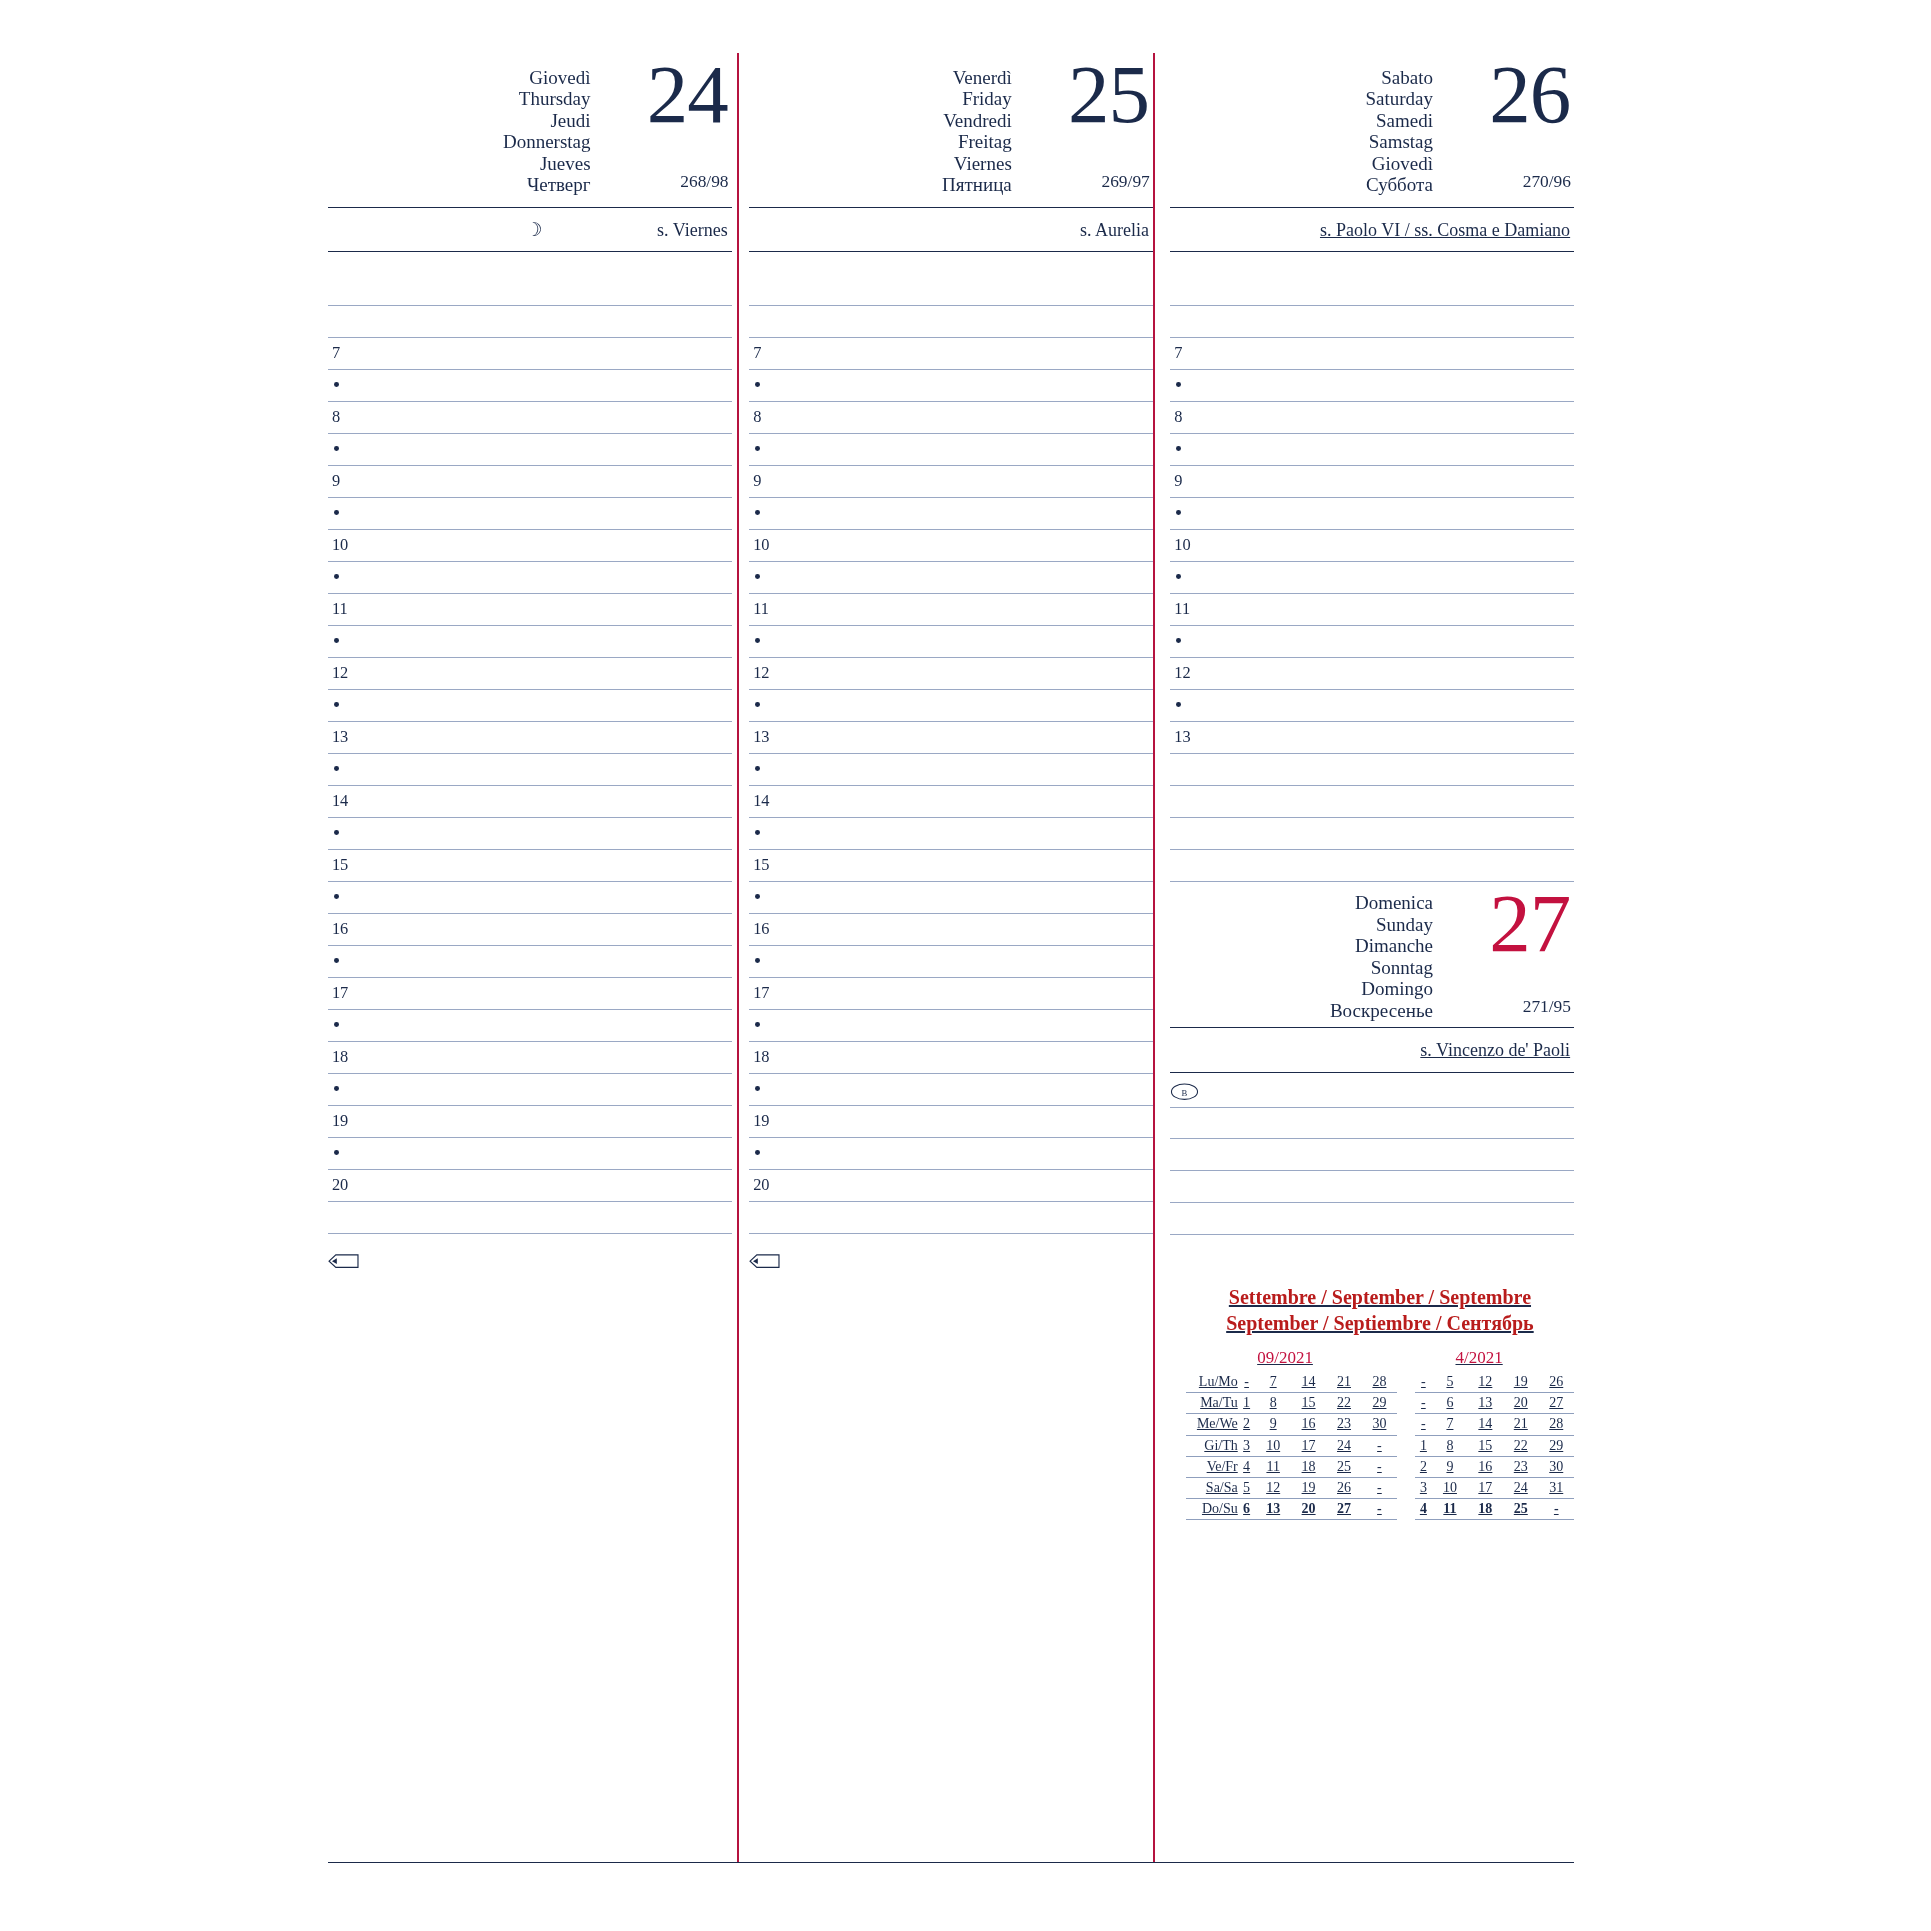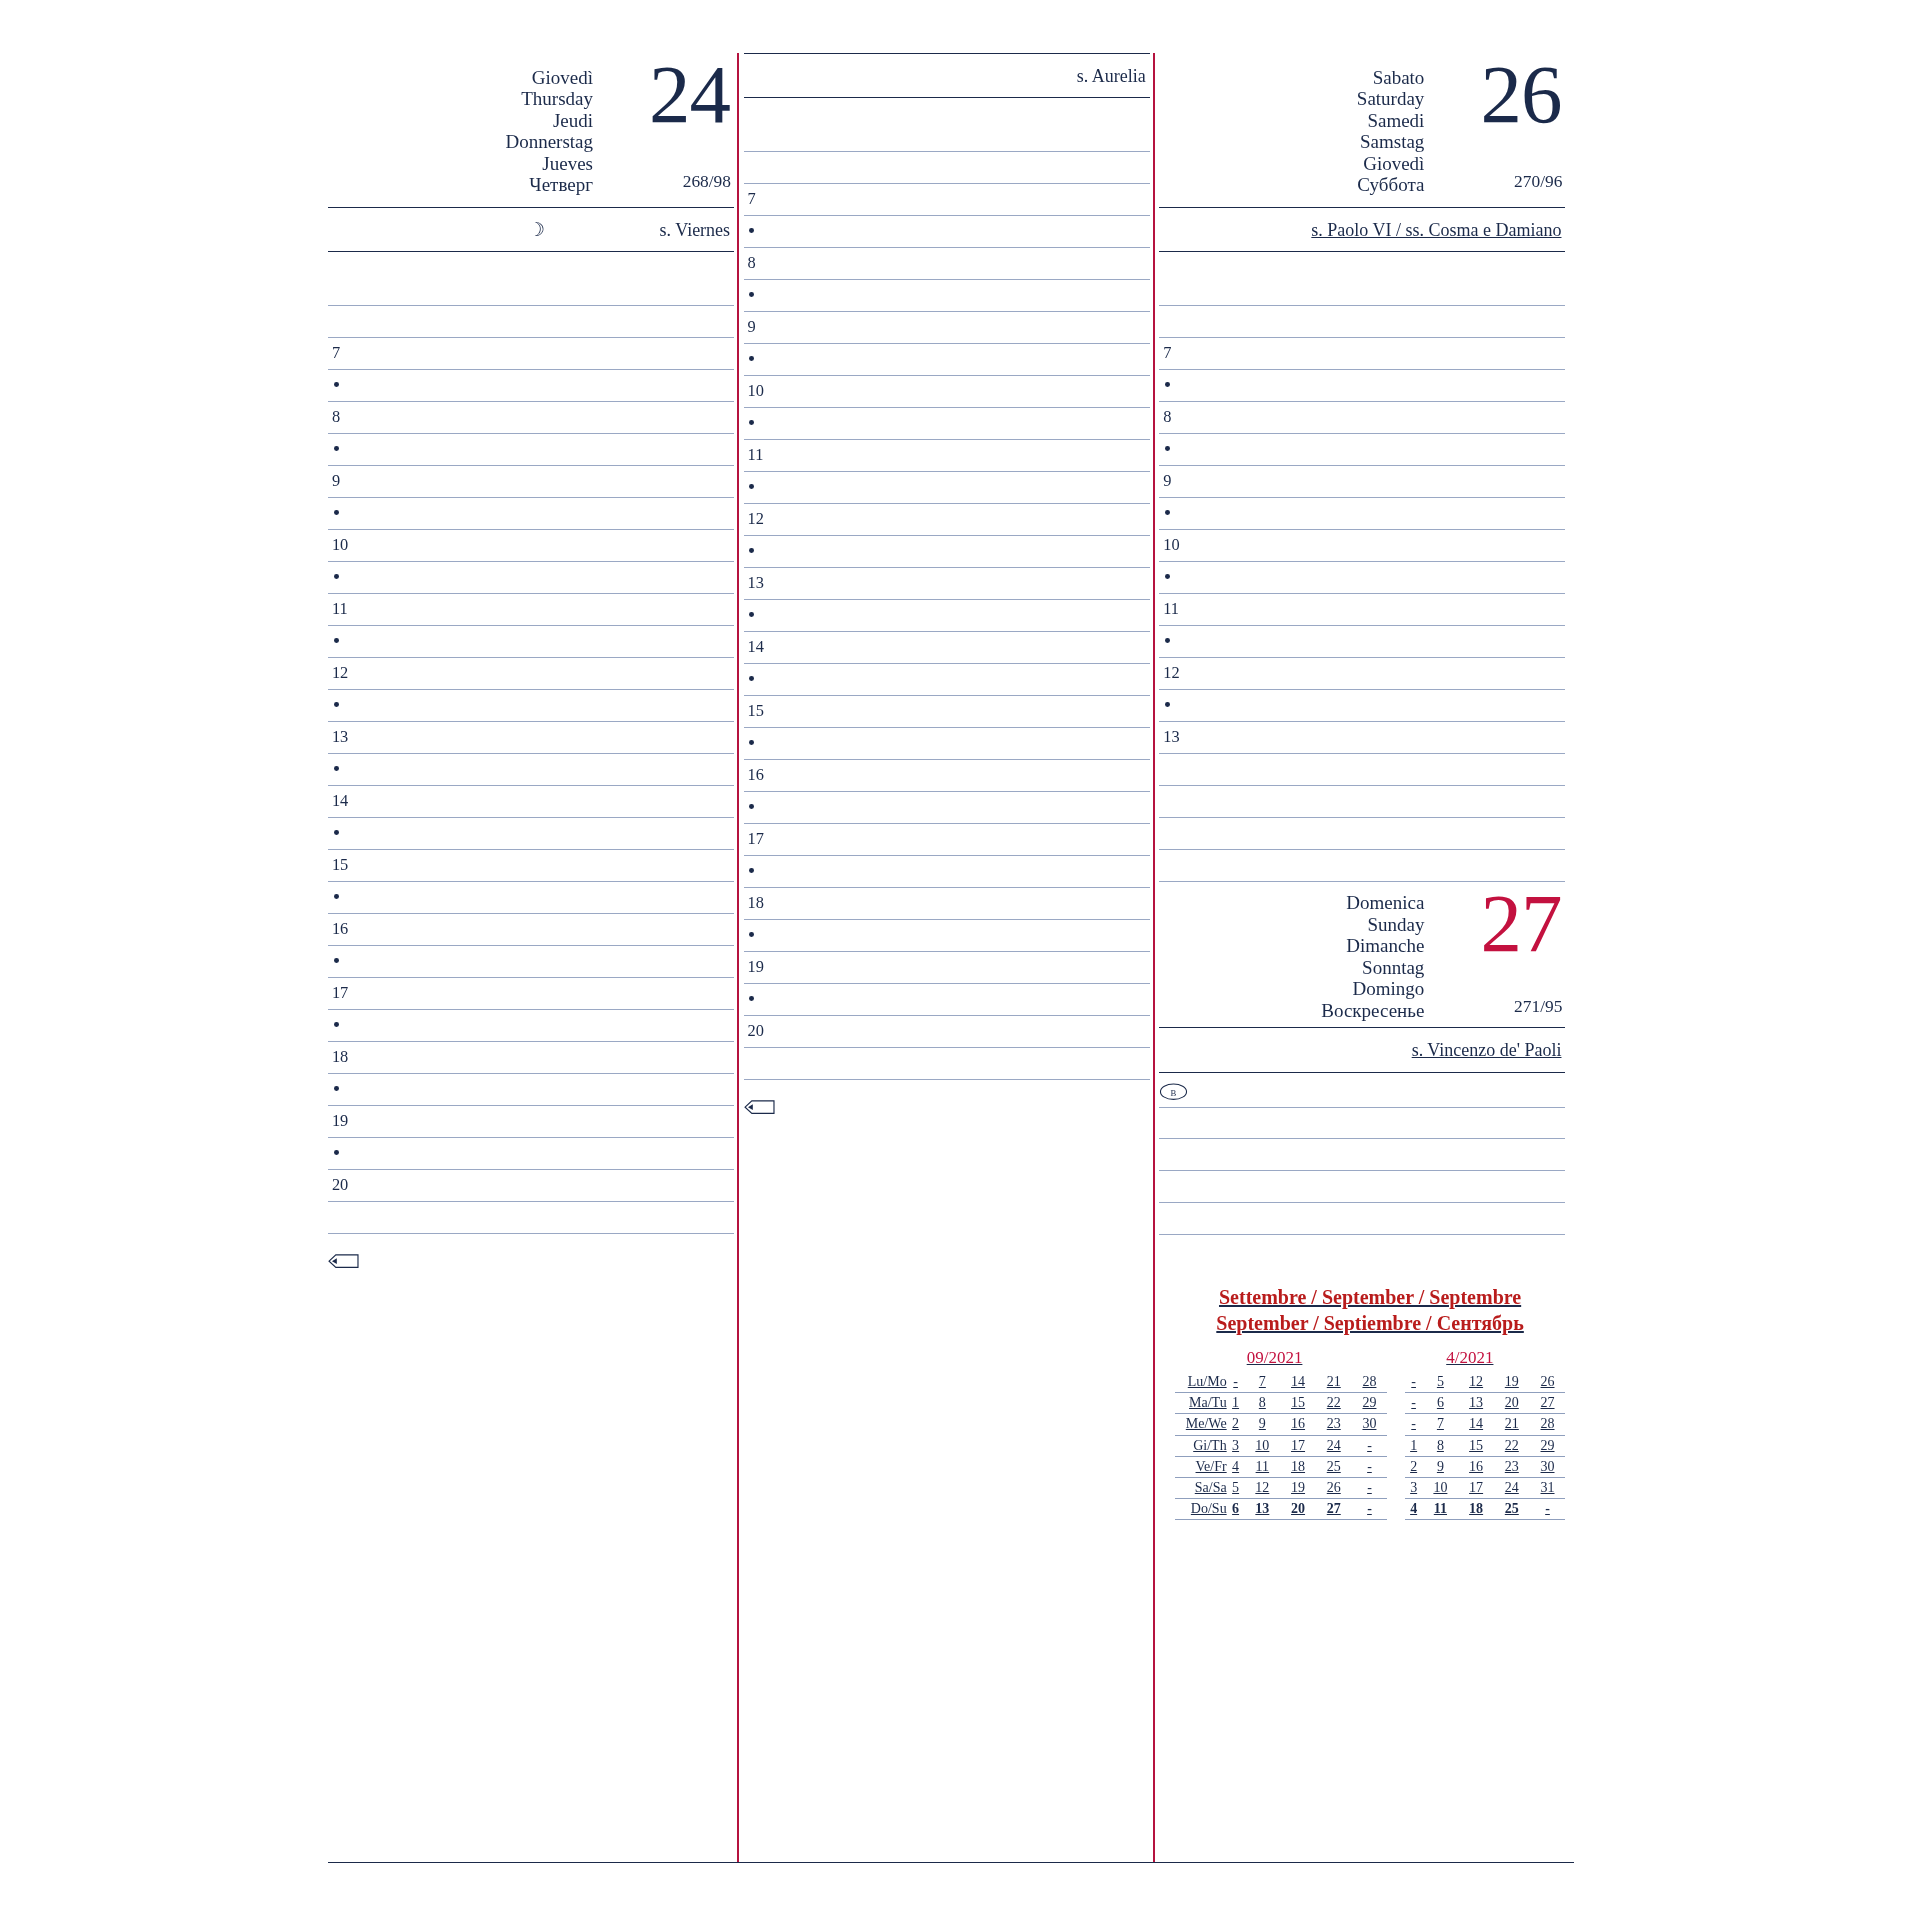--- a/index.html
+++ b/index.html
@@ -20,20 +20,21 @@
     left: 328px;
     top: 53px;
     width: 1246px;
     height: 1810px;
   }
   .columns {
     display: flex;
     width: 100%;
     height: 100%;
     position: relative;
+    gap: 8px;
   }
   .col {
     position: relative;
     box-sizing: border-box;
   }
   .col-1 { width: 406px; }
   .col-2 { width: 406px; margin-left: 9.7px; }
   .col-3 { width: 406px; margin-left: 9.7px; text-decoration: underline; }
 
   
@@ -323,20 +324,32 @@
 
       <div class="tag-icon">
         <svg width="33" height="18.3" viewBox="0 0 34 19">
           <path d="M1 9.5 L8 3 L31 3 L31 16 L8 16 Z" fill="none" stroke="#1b2a4a" stroke-width="1.2"></path>
           <path d="M4 9.5 L9 6.5 L9 12.5 Z" fill="#1b2a4a"></path>
         </svg>
       </div>
     </div>
 
     <div class="col col-2">
+      <div class="day-head">
+        <div class="day-names">
+          <div>Venerdì</div>
+          <div>Friday</div>
+          <div>Vendredi</div>
+          <div>Freitag</div>
+          <div>Viernes</div>
+          <div>Пятница</div>
+        </div>
+        <div class="day-num">25</div>
+        <div class="day-doy">269/97</div>
+      </div>
       <div class="hrule"></div>
       <div class="saint">
         <span>s. Aurelia</span>
       </div>
       <div class="hrule-thin"></div>
 
       <div class="blank-top"></div>
       <div class="blank-top2"></div>
 
       <div class="grid">

